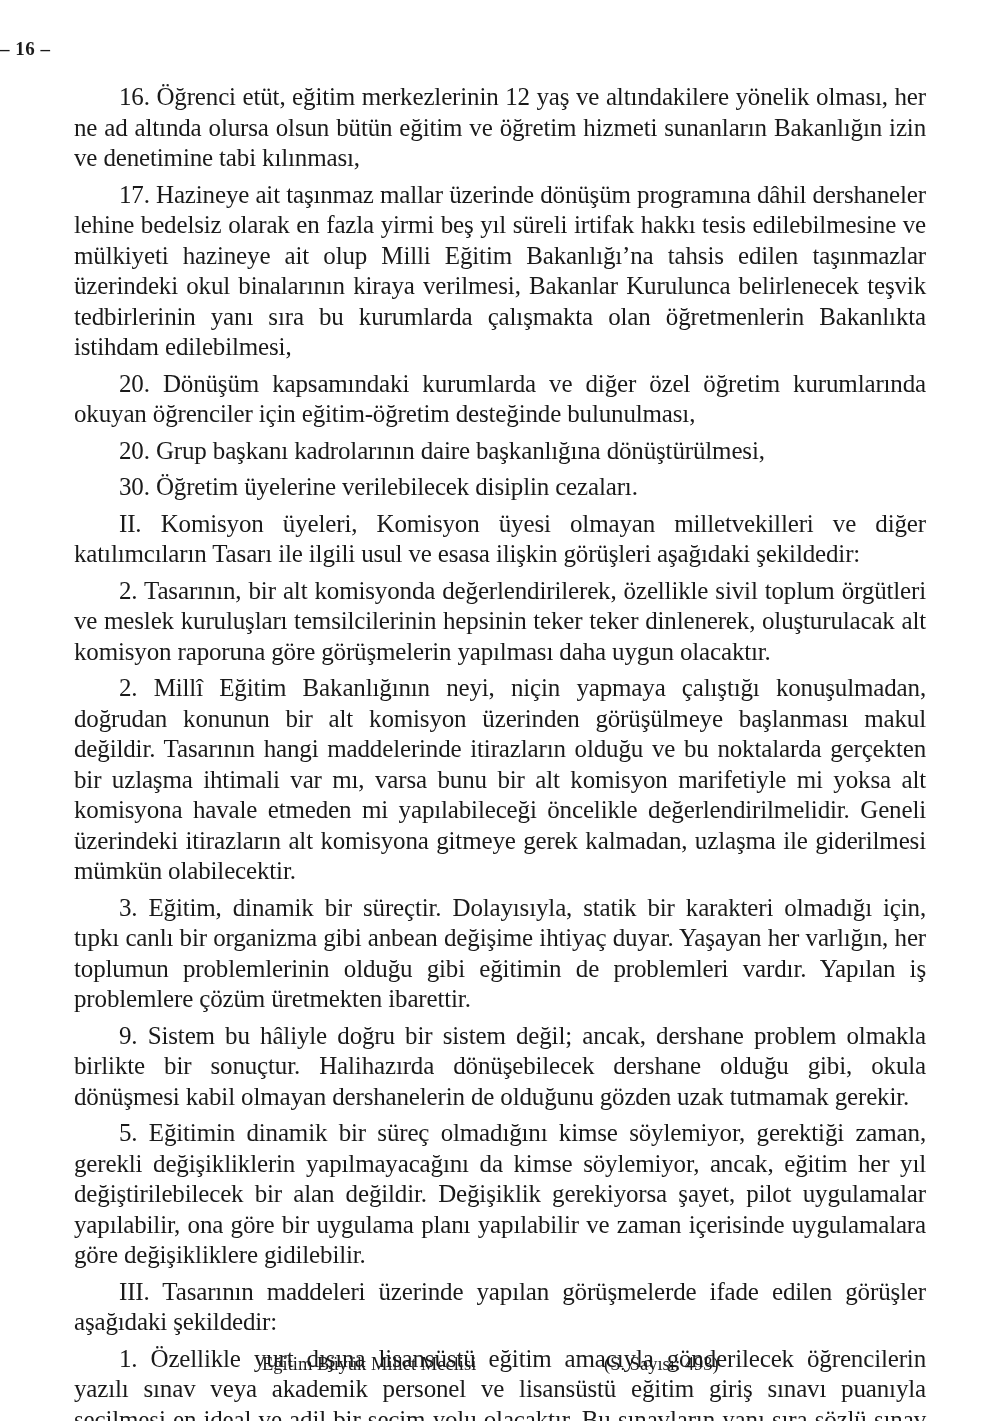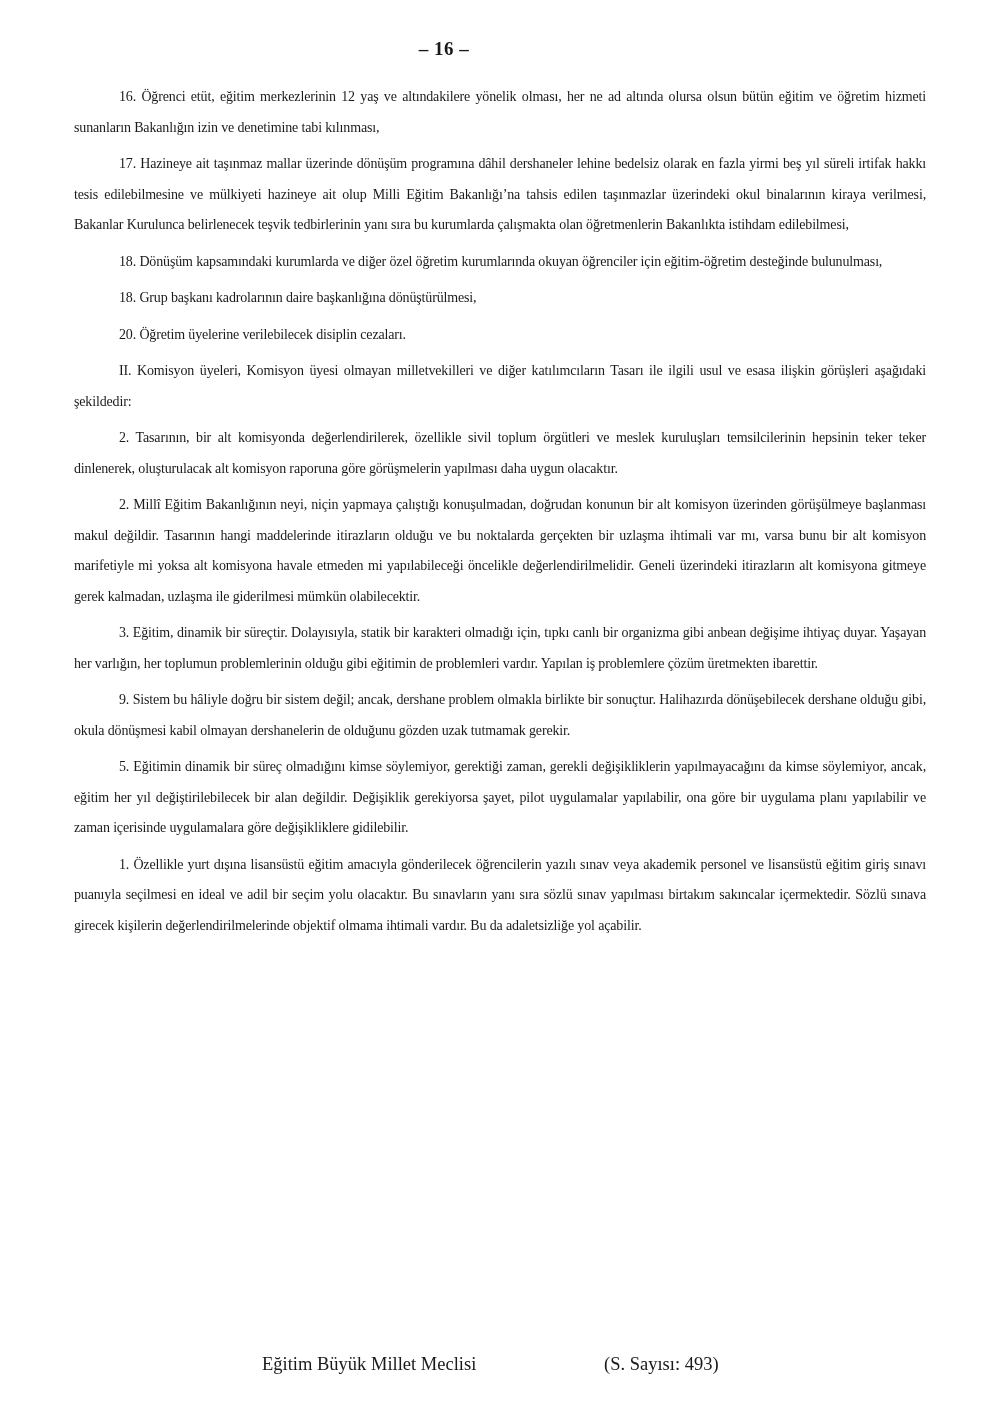--- a/index.html
+++ b/index.html
@@ -13,34 +13,33 @@
       position: relative;
       overflow: hidden;
       font-family: "Liberation Serif", "DejaVu Serif", serif;
       color: #1a1a1a;
     }
     .page-number {
       position: absolute;
       top: 38px;
       left: 0;
       width: 888px;
-      text-align: center;
       font-weight: bold;
       font-size: 19px;
       letter-spacing: 0.5px;
     }
     .content {
       position: absolute;
       top: 82px;
       left: 74px;
       width: 852px;
     }
     .para {
       margin: 0 0 6px 0;
-      font-size: 14px;
+      font-size: 25px;
       line-height: 30.5px;
       text-align: justify;
       text-indent: 45px;
       letter-spacing: -0.15px;
     }
     .footer {
       position: absolute;
       top: 1354px;
       left: 0;
       width: 1000px;
@@ -56,28 +55,29 @@
     }
   </style>
 </head>
 <body>
 
 <div class="page-number">– 16 –</div>
 
 <div class="content">
   <p class="para">16. Öğrenci etüt, eğitim merkezlerinin 12 yaş ve altındakilere yönelik olması, her ne ad altında olursa olsun bütün eğitim ve öğretim hizmeti sunanların Bakanlığın izin ve denetimine tabi kılınması,</p>
   <p class="para">17. Hazineye ait taşınmaz mallar üzerinde dönüşüm programına dâhil dershaneler lehine bedelsiz olarak en fazla yirmi beş yıl süreli irtifak hakkı tesis edilebilmesine ve mülkiyeti hazineye ait olup Milli Eğitim Bakanlığı’na tahsis edilen taşınmazlar üzerindeki okul binalarının kiraya verilmesi, Bakanlar Kurulunca belirlenecek teşvik tedbirlerinin yanı sıra bu kurumlarda çalışmakta olan öğretmenlerin Bakanlıkta istihdam edilebilmesi,</p>
-  <p class="para">18. Dönüşüm kapsamındaki kurumlarda ve diğer özel öğretim kurumlarında okuyan öğrenciler için eğitim-öğretim desteğinde bulunulması,</p>
-  <p class="para">18. Grup başkanı kadrolarının daire başkanlığına dönüştürülmesi,</p>
-  <p class="para">20. Öğretim üyelerine verilebilecek disiplin cezaları.</p>
+  <p class="para">20. Dönüşüm kapsamındaki kurumlarda ve diğer özel öğretim kurumlarında okuyan öğrenciler için eğitim-öğretim desteğinde bulunulması,</p>
+  <p class="para">20. Grup başkanı kadrolarının daire başkanlığına dönüştürülmesi,</p>
+  <p class="para">30. Öğretim üyelerine verilebilecek disiplin cezaları.</p>
   <p class="para">II. Komisyon üyeleri, Komisyon üyesi olmayan milletvekilleri ve diğer katılımcıların Tasarı ile ilgili usul ve esasa ilişkin görüşleri aşağıdaki şekildedir:</p>
   <p class="para">2. Tasarının, bir alt komisyonda değerlendirilerek, özellikle sivil toplum örgütleri ve meslek kuruluşları temsilcilerinin hepsinin teker teker dinlenerek, oluşturulacak alt komisyon raporuna göre görüşmelerin yapılması daha uygun olacaktır.</p>
   <p class="para">2. Millî Eğitim Bakanlığının neyi, niçin yapmaya çalıştığı konuşulmadan, doğrudan konunun bir alt komisyon üzerinden görüşülmeye başlanması makul değildir. Tasarının hangi maddelerinde itirazların olduğu ve bu noktalarda gerçekten bir uzlaşma ihtimali var mı, varsa bunu bir alt komisyon marifetiyle mi yoksa alt komisyona havale etmeden mi yapılabileceği öncelikle değerlendirilmelidir. Geneli üzerindeki itirazların alt komisyona gitmeye gerek kalmadan, uzlaşma ile giderilmesi mümkün olabilecektir.</p>
   <p class="para">3. Eğitim, dinamik bir süreçtir. Dolayısıyla, statik bir karakteri olmadığı için, tıpkı canlı bir organizma gibi anbean değişime ihtiyaç duyar. Yaşayan her varlığın, her toplumun problemlerinin olduğu gibi eğitimin de problemleri vardır. Yapılan iş problemlere çözüm üretmekten ibarettir.</p>
   <p class="para">9. Sistem bu hâliyle doğru bir sistem değil; ancak, dershane problem olmakla birlikte bir sonuçtur. Halihazırda dönüşebilecek dershane olduğu gibi, okula dönüşmesi kabil olmayan dershanelerin de olduğunu gözden uzak tutmamak gerekir.</p>
   <p class="para">5. Eğitimin dinamik bir süreç olmadığını kimse söylemiyor, gerektiği zaman, gerekli değişikliklerin yapılmayacağını da kimse söylemiyor, ancak, eğitim her yıl değiştirilebilecek bir alan değildir. Değişiklik gerekiyorsa şayet, pilot uygulamalar yapılabilir, ona göre bir uygulama planı yapılabilir ve zaman içerisinde uygulamalara göre değişikliklere gidilebilir.</p>
+  <p class="para">III. Tasarının maddeleri üzerinde yapılan görüşmelerde ifade edilen görüşler aşağıdaki şekildedir:</p>
   <p class="para">1. Özellikle yurt dışına lisansüstü eğitim amacıyla gönderilecek öğrencilerin yazılı sınav veya akademik personel ve lisansüstü eğitim giriş sınavı puanıyla seçilmesi en ideal ve adil bir seçim yolu olacaktır. Bu sınavların yanı sıra sözlü sınav yapılması birtakım sakıncalar içermektedir. Sözlü sınava girecek kişilerin değerlendirilmelerinde objektif olmama ihtimali vardır. Bu da adaletsizliğe yol açabilir.</p>
 </div>
 
 <div class="footer">
   <span class="footer-left">Eğitim Büyük Millet Meclisi</span>
   <span class="footer-right">(S. Sayısı: 493)</span>
 </div>
 
 </body></html>

